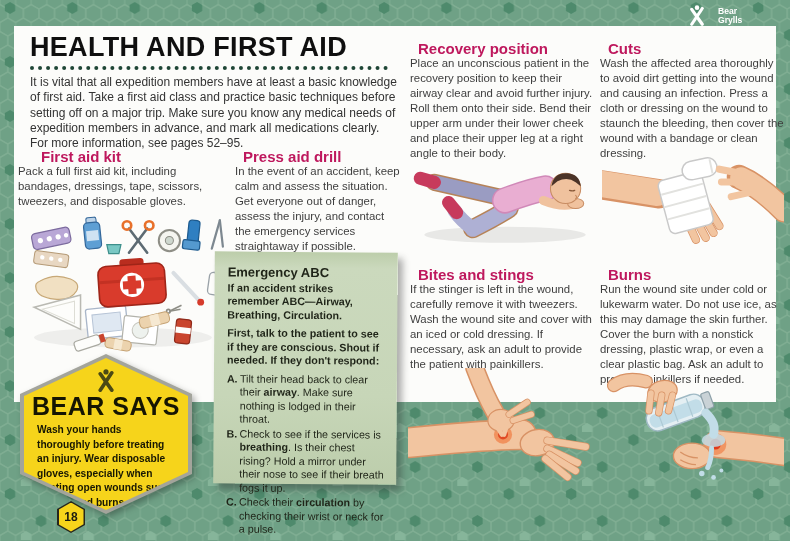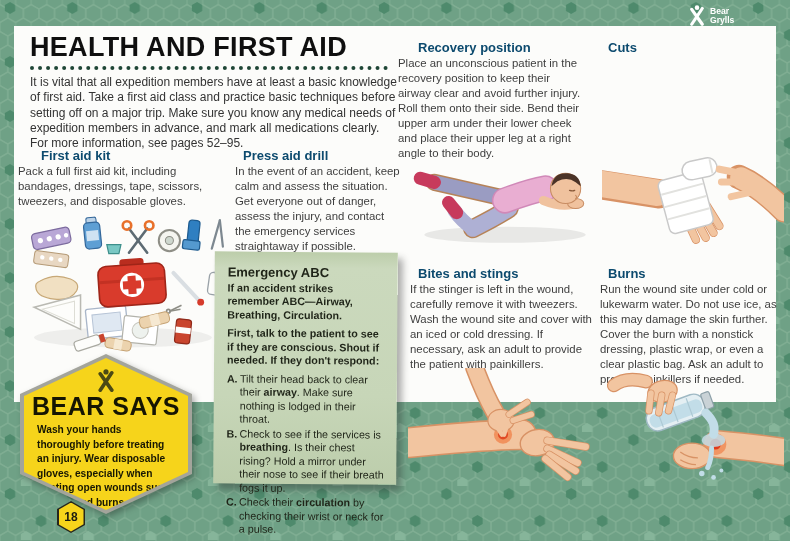--- a/index.html
+++ b/index.html
@@ -22,21 +22,21 @@
     white-space:nowrap;
   }
   .rule {
     left:16px; top:40px; width:358px; height:0;
     border-top:4px dotted #1f4636;
   }
   .intro {
     left:16px; top:49px; width:368px;
     font-size:12px; line-height:1.28; color:#333; font-weight:500;
   }
-  .h { font-size:13px; font-weight:700; color:#0c4a6e; white-space:nowrap;padding-left:8px; }
+  .h { font-size:15px; font-weight:700; color:#be185d; white-space:nowrap;padding-left:8px; }
   .b { font-size:11.4px; line-height:1.31; color:#3e3e3e; }
   
   .abc-panel {
     left:200px; top:226px; width:183px; height:232px;
     background:linear-gradient(180deg,#bccdaa 0%,#cbd9bd 7%,#c7d6b8 62%,#bccdab 100%);
     box-shadow:5px 6px 7px rgba(40,40,40,.38);
     transform:rotate(.4deg);
     padding:13px 11px 0 13px; color:#1f2418;
   }
   .abc-panel h3 { font-size:13px; font-weight:700; margin-bottom:2px; }
@@ -59,21 +59,21 @@
     transform:scaleY(1.06); margin-top:-1px; }
   .bear-body { font-size:10.2px; font-weight:700; line-height:1.42; color:#171703;
     width:138px; margin-top:3px; }
   
   .pnum { width:28px; height:32px; z-index:5;margin-left:45px; }
   .pnum .out { position:absolute; inset:0; background:#26261d; }
   .pnum .in { position:absolute; inset:1.5px; background:#f6d41b;
     display:flex; align-items:center; justify-content:center;
     font-size:12px; font-weight:700; color:#1b1b10; }
   
-  .brand { left:688px; top:5px; display:flex; align-items:center; gap:4px; }
+  .brand { left:688px; top:5px; display:flex; align-items:center; gap:12px; }
   .brand-text { color:#fff; font-size:8.6px; font-weight:700; line-height:1.02; }
   .illus { display:block; }
 </style>
 </head>
 <body>
 
 <svg id="hexbg" xmlns="http://www.w3.org/2000/svg">
   <defs>
     <pattern id="hx" width="15.588" height="27" patternUnits="userSpaceOnUse">
       <g fill="none" stroke="#7fad92" stroke-width="1.1">
@@ -233,41 +233,42 @@
             <path d="M4,5 L16,22"></path>
         </g>
         <circle cx="10" cy="3" r="2.7" fill="#4c4a15"></circle>
       </svg>
       <div class="bear-title">BEAR SAYS</div>
       <div class="bear-body">Wash your hands thoroughly before treating an injury. Wear disposable gloves, especially when treating open wounds such as cuts and burns.</div>
     </div>
   </div>
 
   <h3 class="abs h" style="left:396px;top:14px">Recovery position</h3>
-  <p class="abs b" style="left:384px;top:30px;width:188px">Place an unconscious patient in the recovery position to keep their airway clear and avoid further injury. Roll them onto their side. Bend their upper arm under their lower cheek and place their upper leg at a right angle to their body.</p>
+  <p class="abs b" style="left:396px;top:30px;width:188px">Place an unconscious patient in the recovery position to keep their airway clear and avoid further injury. Roll them onto their side. Bend their upper arm under their lower cheek and place their upper leg at a right angle to their body.</p>
   <svg class="abs illus" style="left:394px;top:120px" width="188" height="113" viewBox="0 0 186 112">
     <ellipse cx="96" cy="88" rx="80" ry="8" fill="rgba(0,0,0,.08)"></ellipse>
     <path d="M96,52 C70,46 44,40 26,36" stroke="#b68358" stroke-width="17" stroke-linecap="round" fill="none"></path>
     <path d="M96,52 C70,46 44,40 26,36" stroke="#9a9cc2" stroke-width="14" stroke-linecap="round" fill="none"></path>
     <path d="M26,36 L12,32" stroke="#c73a5c" stroke-width="13" stroke-linecap="round" fill="none"></path>
     <path d="M100,62 C88,70 76,76 64,82" stroke="#b68358" stroke-width="19" stroke-linecap="round" fill="none"></path>
     <path d="M100,62 C88,70 76,76 64,82" stroke="#aeb0d4" stroke-width="16" stroke-linecap="round" fill="none"></path>
     <path d="M64,82 C56,76 50,70 46,64" stroke="#aeb0d4" stroke-width="14" stroke-linecap="round" fill="none"></path>
     <path d="M48,66 L40,56" stroke="#c73a5c" stroke-width="13" stroke-linecap="round" fill="none"></path>
     <path d="M96,54 C112,48 124,44 136,42" stroke="#d089b8" stroke-width="26" stroke-linecap="round" fill="none"></path>
     <path d="M96,54 C112,48 124,44 136,42" stroke="#e9aed2" stroke-width="23" stroke-linecap="round" fill="none"></path>
     <path d="M134,54 C144,58 152,60 162,58" stroke="#f0c29e" stroke-width="9" stroke-linecap="round" fill="none"></path>
     <ellipse cx="166" cy="57" rx="8" ry="5" fill="#f0c29e" stroke="#c88c62" stroke-width="1"></ellipse>
     <circle cx="156" cy="42" r="15" fill="#f0c29e" stroke="#c88c62" stroke-width="1"></circle>
     <path d="M142,40 Q144,26 158,27 Q170,28 171,40 L166,36 Q158,30 148,35 Z" fill="#4b3327"></path>
     <path d="M160,44 q3,1 5,0" stroke="#8a5a3a" stroke-width="1.4" fill="none" stroke-linecap="round"></path>
     <path d="M166,49 q2,2 0,3" stroke="#c88c62" stroke-width="1.2" fill="none" stroke-linecap="round"></path>
   </svg>
 
   <h3 class="abs h" style="left:586px;top:14px">Cuts</h3>
+  <p class="abs b" style="left:586px;top:30px;width:184px">Wash the affected area thoroughly to avoid dirt getting into the wound and causing an infection. Press a cloth or dressing on the wound to staunch the bleeding, then cover the wound with a bandage or clean dressing.</p>
   <svg class="abs illus" style="left:588px;top:122px" width="182" height="113" viewBox="0 0 186 112">
     <path d="M0,36 L58,45" stroke="#d89265" stroke-width="30" stroke-linecap="round" fill="none"></path>
     <path d="M0,35 L56,44" stroke="#f2c5a0" stroke-width="27" stroke-linecap="round" fill="none"></path>
     <g stroke="#f2c5a0" stroke-width="7" stroke-linecap="round">
       <path d="M84,66 L96,92" stroke="#d89265" stroke-width="8.5"></path>
         <path d="M84,66 L96,92"></path>
       <path d="M92,64 L106,90" stroke="#d89265" stroke-width="8.5"></path>
         <path d="M92,64 L106,90"></path>
       <path d="M100,61 L114,85" stroke="#d89265" stroke-width="8.5"></path>
         <path d="M100,61 L114,85"></path>

